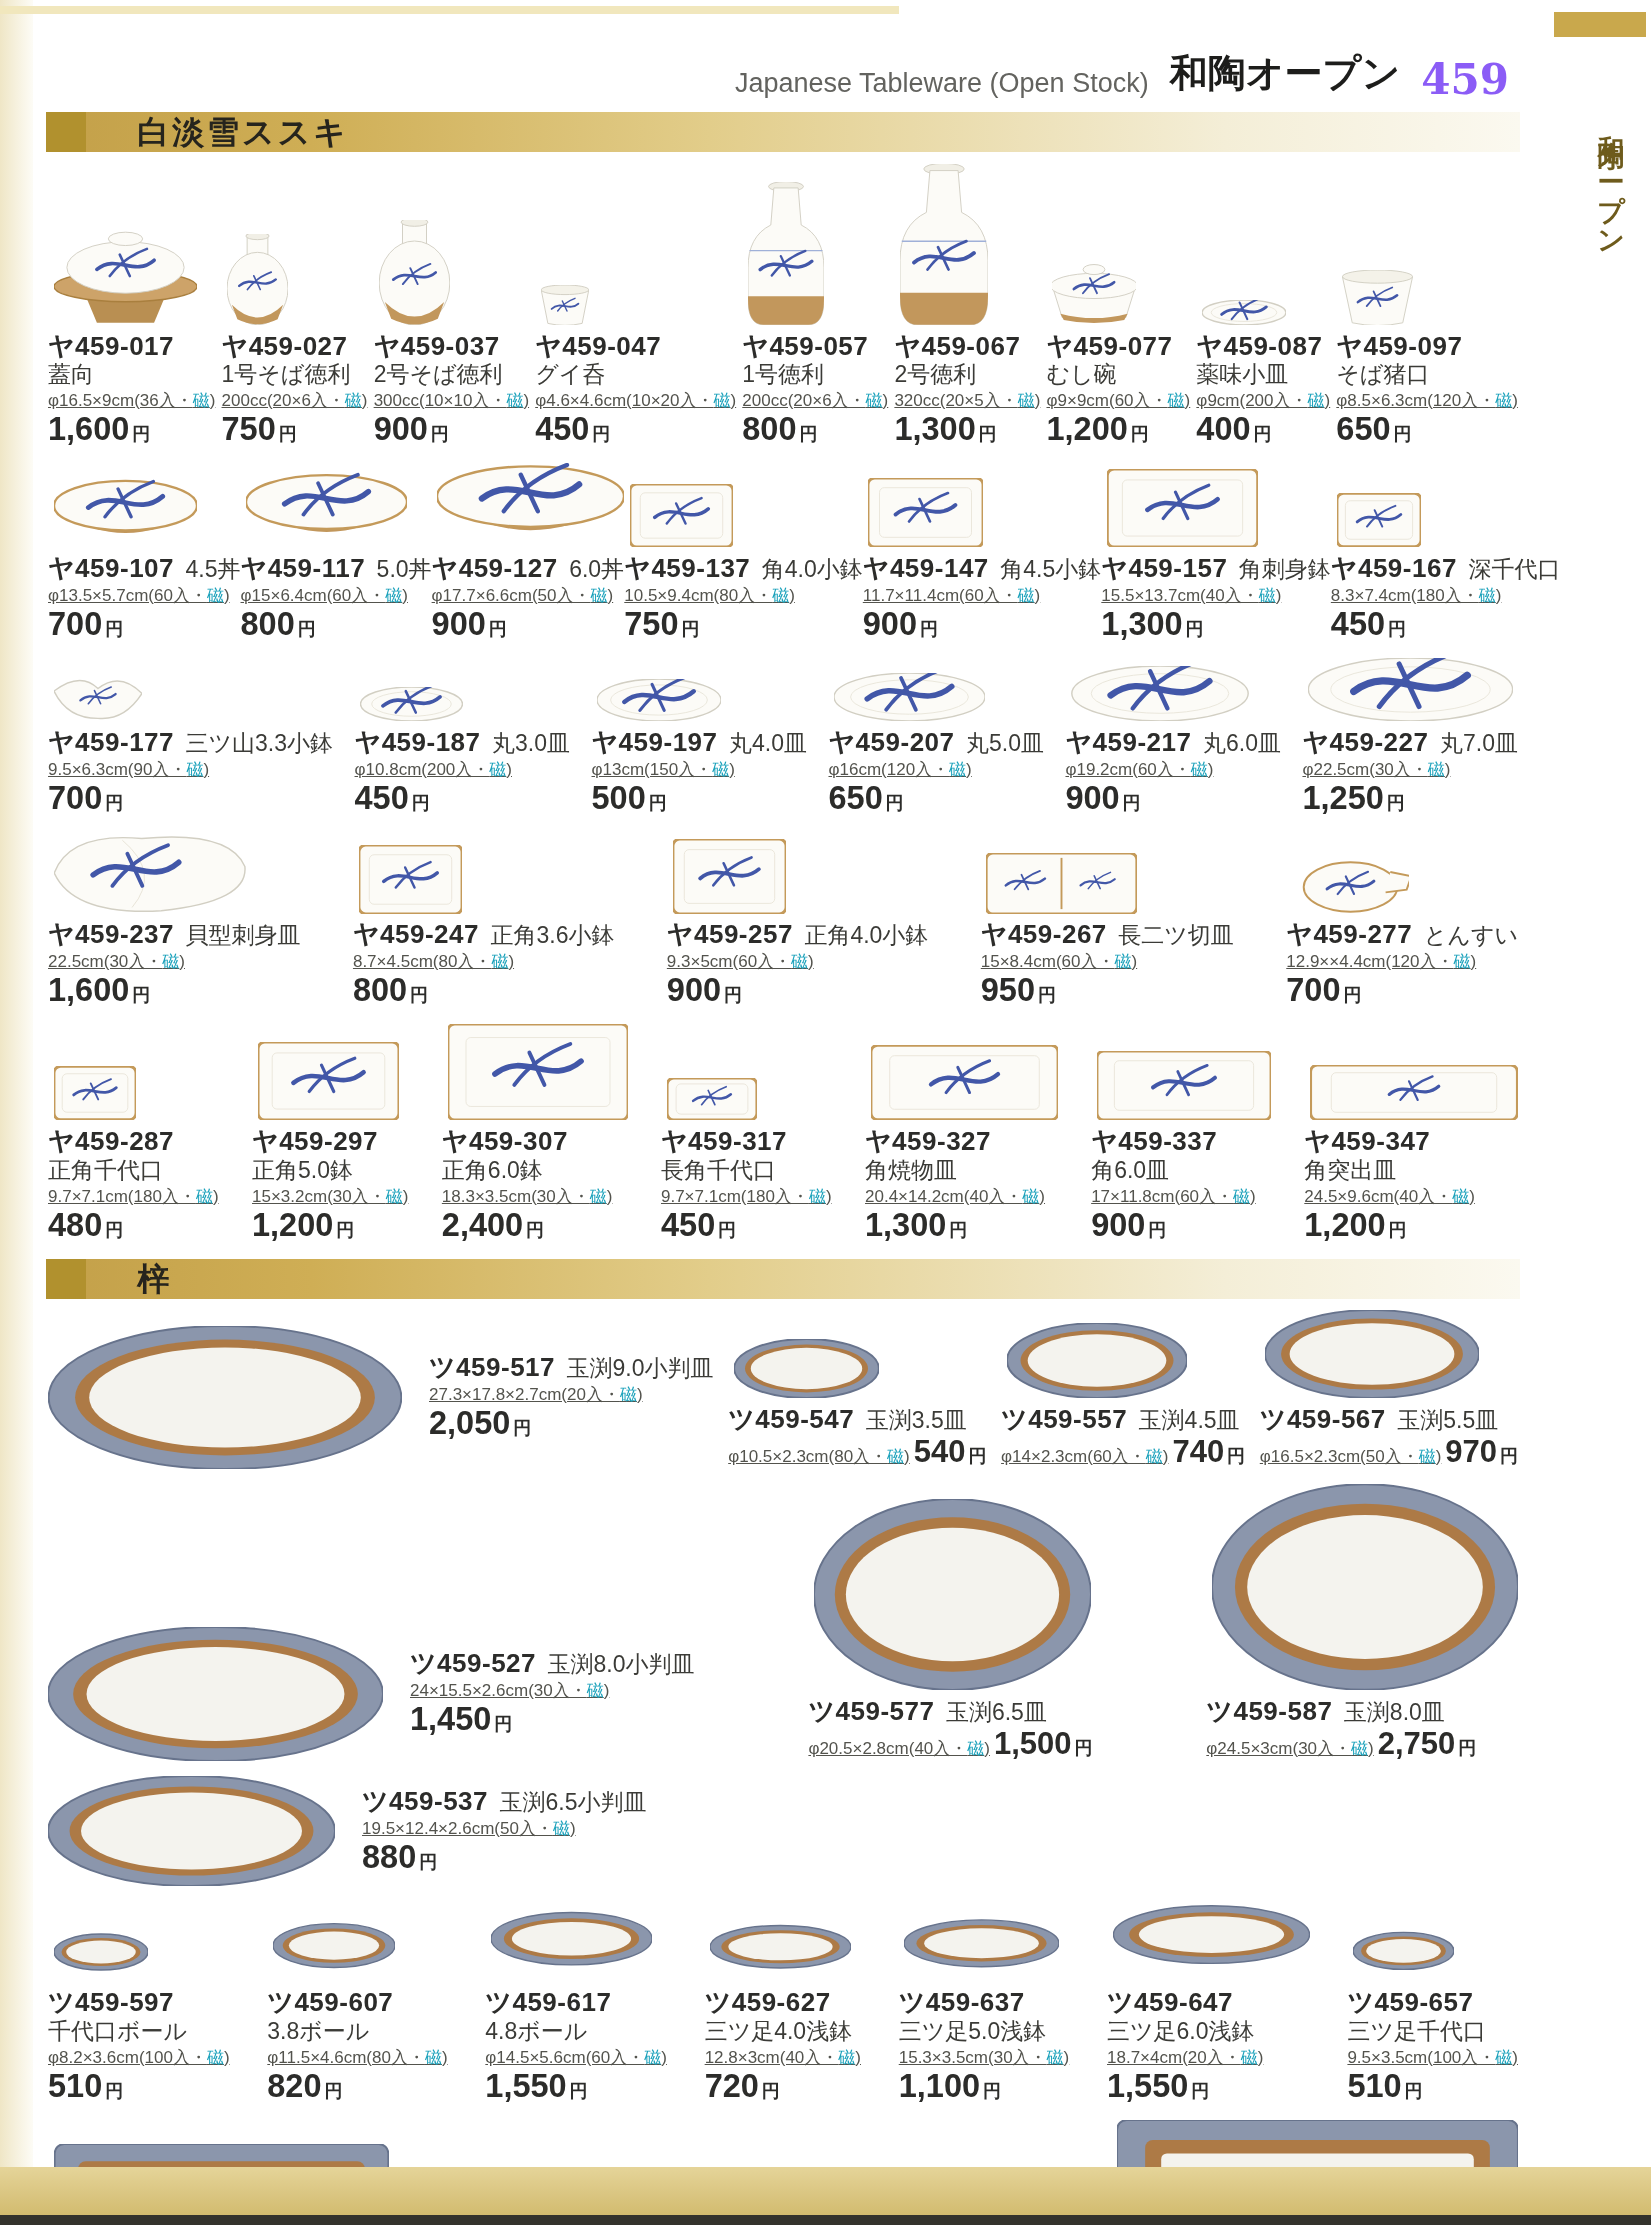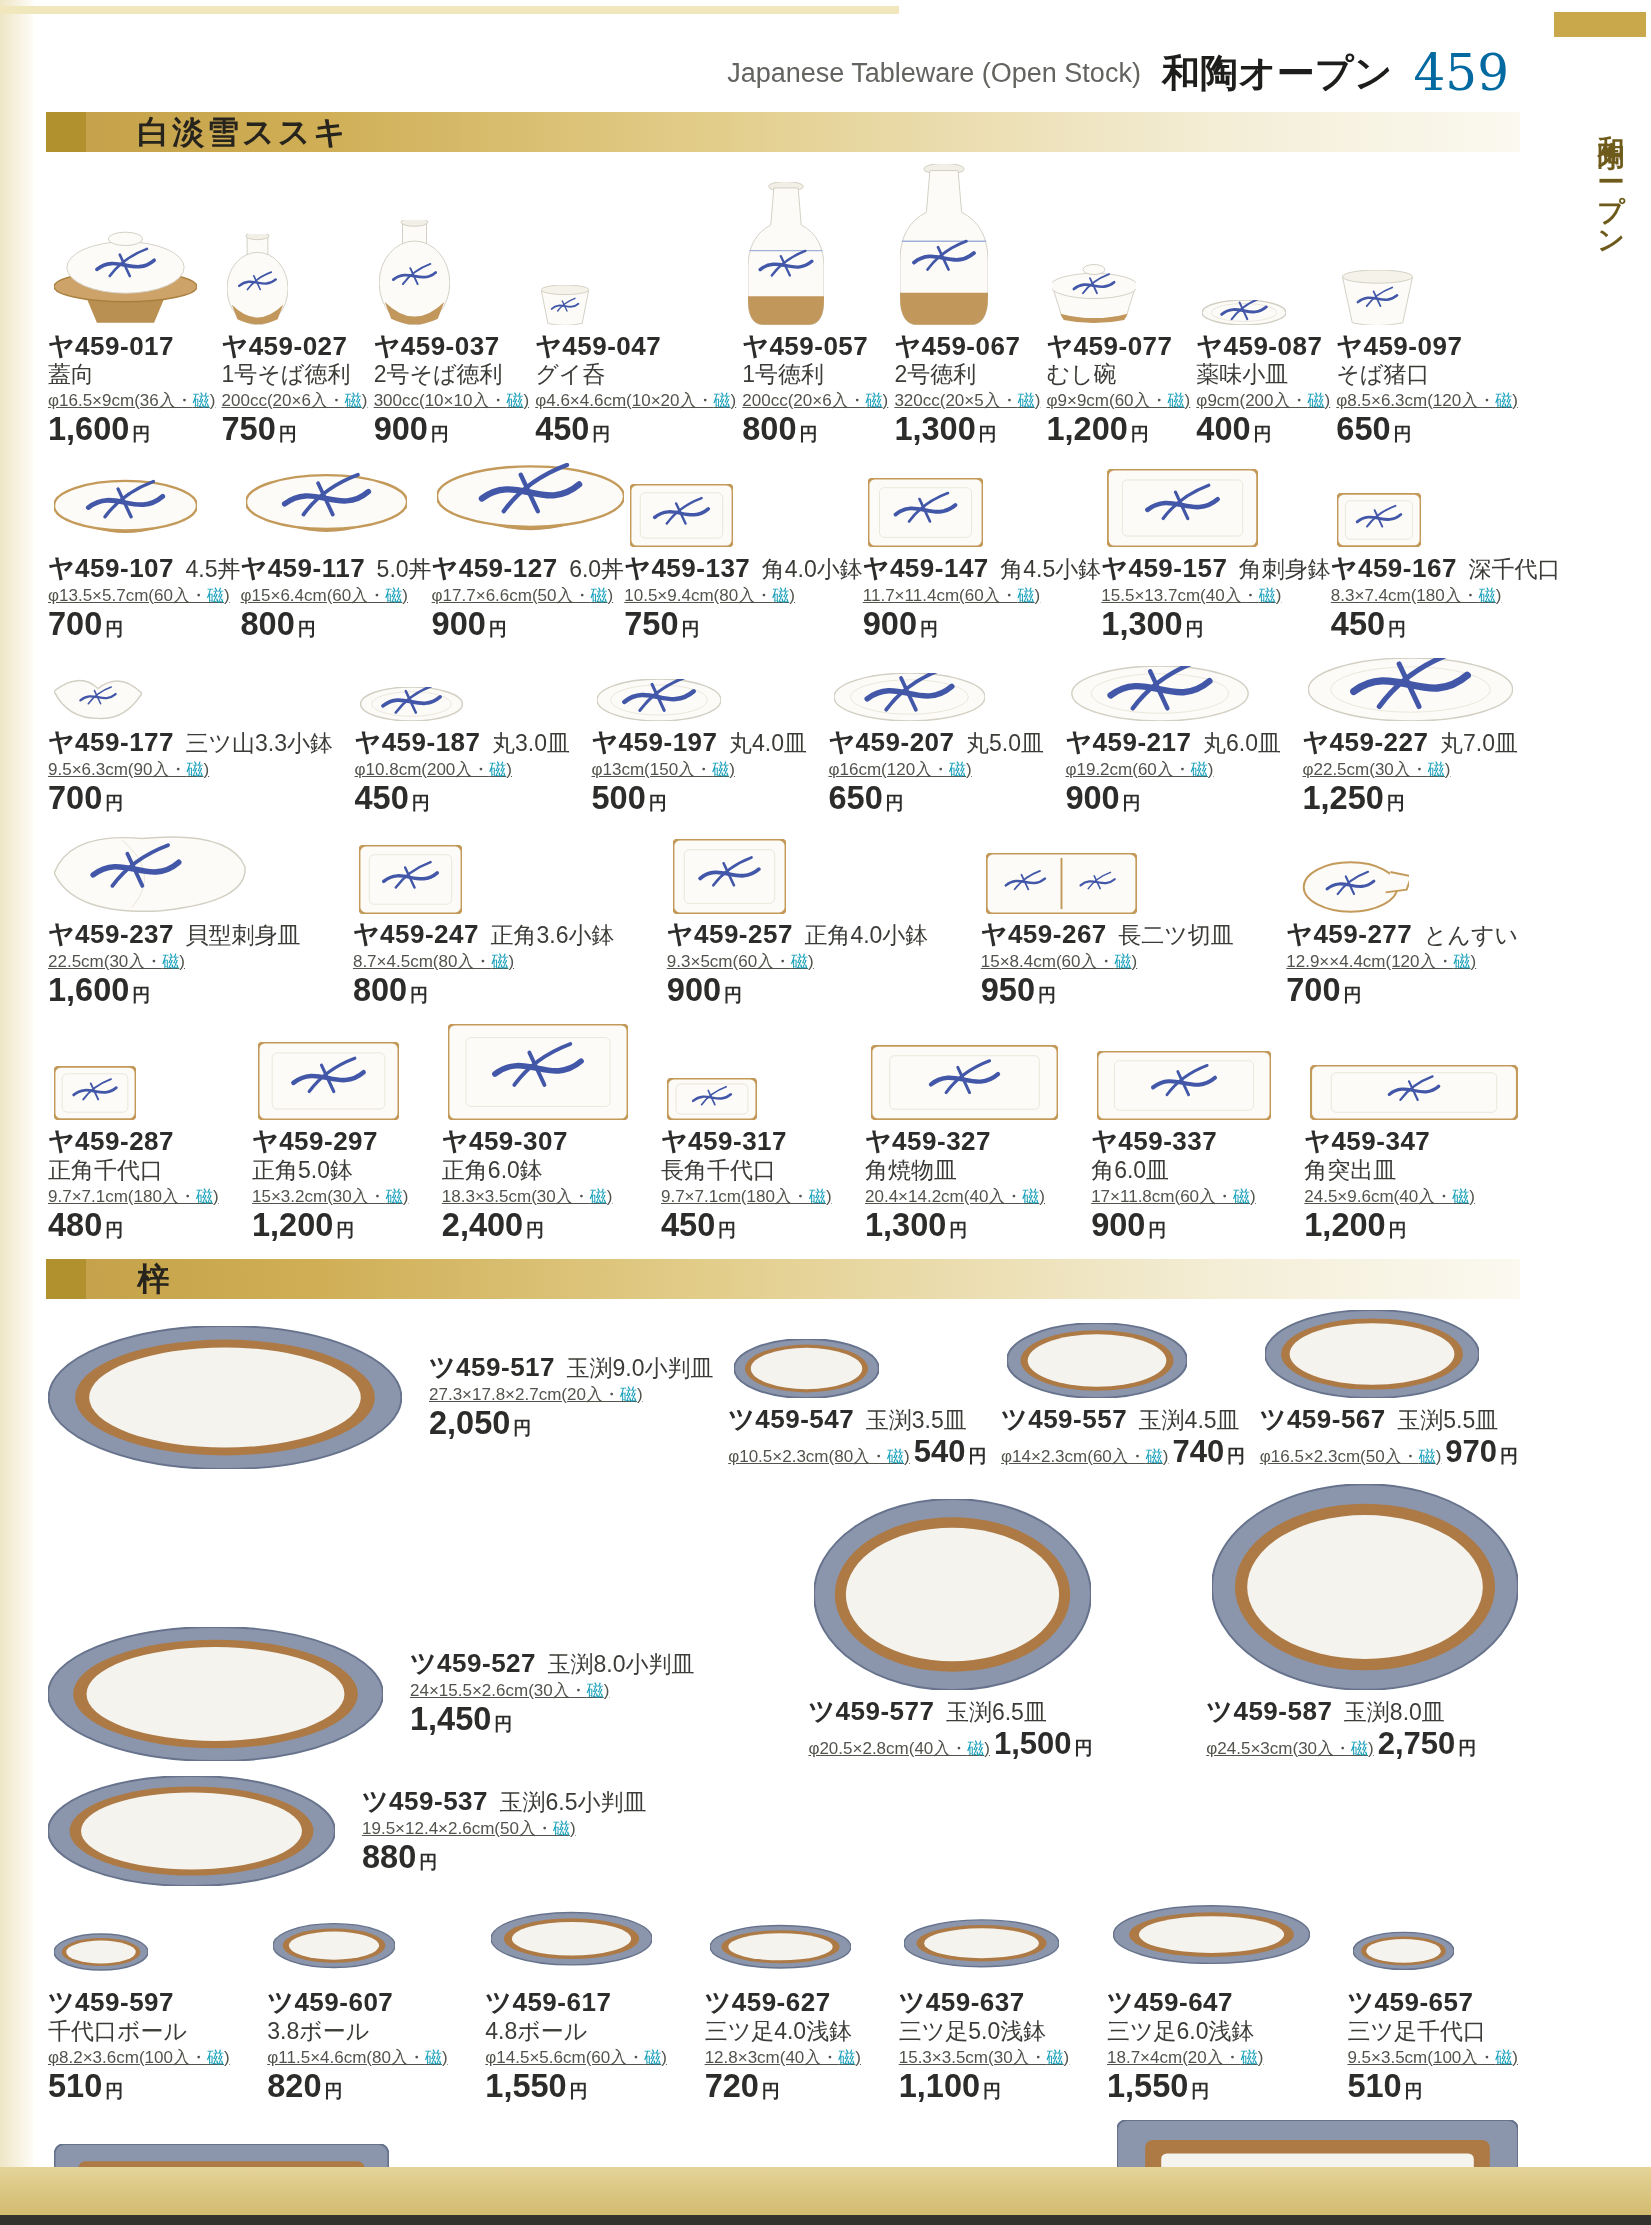--- a/index.html
+++ b/index.html
@@ -9,25 +9,25 @@
   
   .edge-left{position:absolute;left:0;top:0;width:32.5px;height:100%;
              background:linear-gradient(90deg,#efe6c6,#fdfcf6);}
   .top-strip{position:absolute;left:0;top:5.7px;width:899px;height:8.6px;background:#f1e7bd;}
   .corner-tab{position:absolute;right:5.7px;top:11.5px;width:92px;height:25px;background:#c9a84c;}
   .side-tab{position:absolute;right:23px;top:113px;writing-mode:vertical-rl;
             font-family:"DejaVu Serif","Liberation Serif",serif;
             font-size:27px;font-weight:700;color:#6e5b1c;letter-spacing:7.6px;}
 
   
-  .header{display:flex;justify-content:flex-end;align-items:center;gap:21px;
+  .header{display:flex;justify-content:flex-end;align-items:flex-end;gap:21px;
           padding:48px 143px 9.6px 0;}
   .h-en{font-size:27px;color:#63635f;}
   .h-ja{font-family:"DejaVu Serif","Liberation Serif",serif;font-size:38px;font-weight:700;color:#1d1d1b;}
-  .h-num{font-family:"DejaVu Serif","Liberation Serif",serif;font-size:50px;font-weight:400;color:#0369a1;line-height:0.9;}
+  .h-num{font-family:"DejaVu Serif","Liberation Serif",serif;font-size:42px;font-weight:700;color:#8b5cf6;line-height:0.9;}
 
   
   .band{height:40px;margin:3.8px 132px 11.5px 46px;display:flex;align-items:center;
         background:linear-gradient(90deg,#c3a049 0%,#cfae55 18%,#e2cd8a 45%,#f4eed7 80%,#fbf9f0 100%);gap:36px;}
   .band-square{width:40px;height:40px;background:#b1912e;margin-right:15.3px;flex:0 0 auto;}
   .band-title{font-family:"DejaVu Serif","Liberation Serif",serif;font-size:32px;font-weight:700;
               color:#26241d;letter-spacing:2.9px;line-height:1;}
 
   
   .prow{display:flex;align-items:flex-end;justify-content:space-between;

